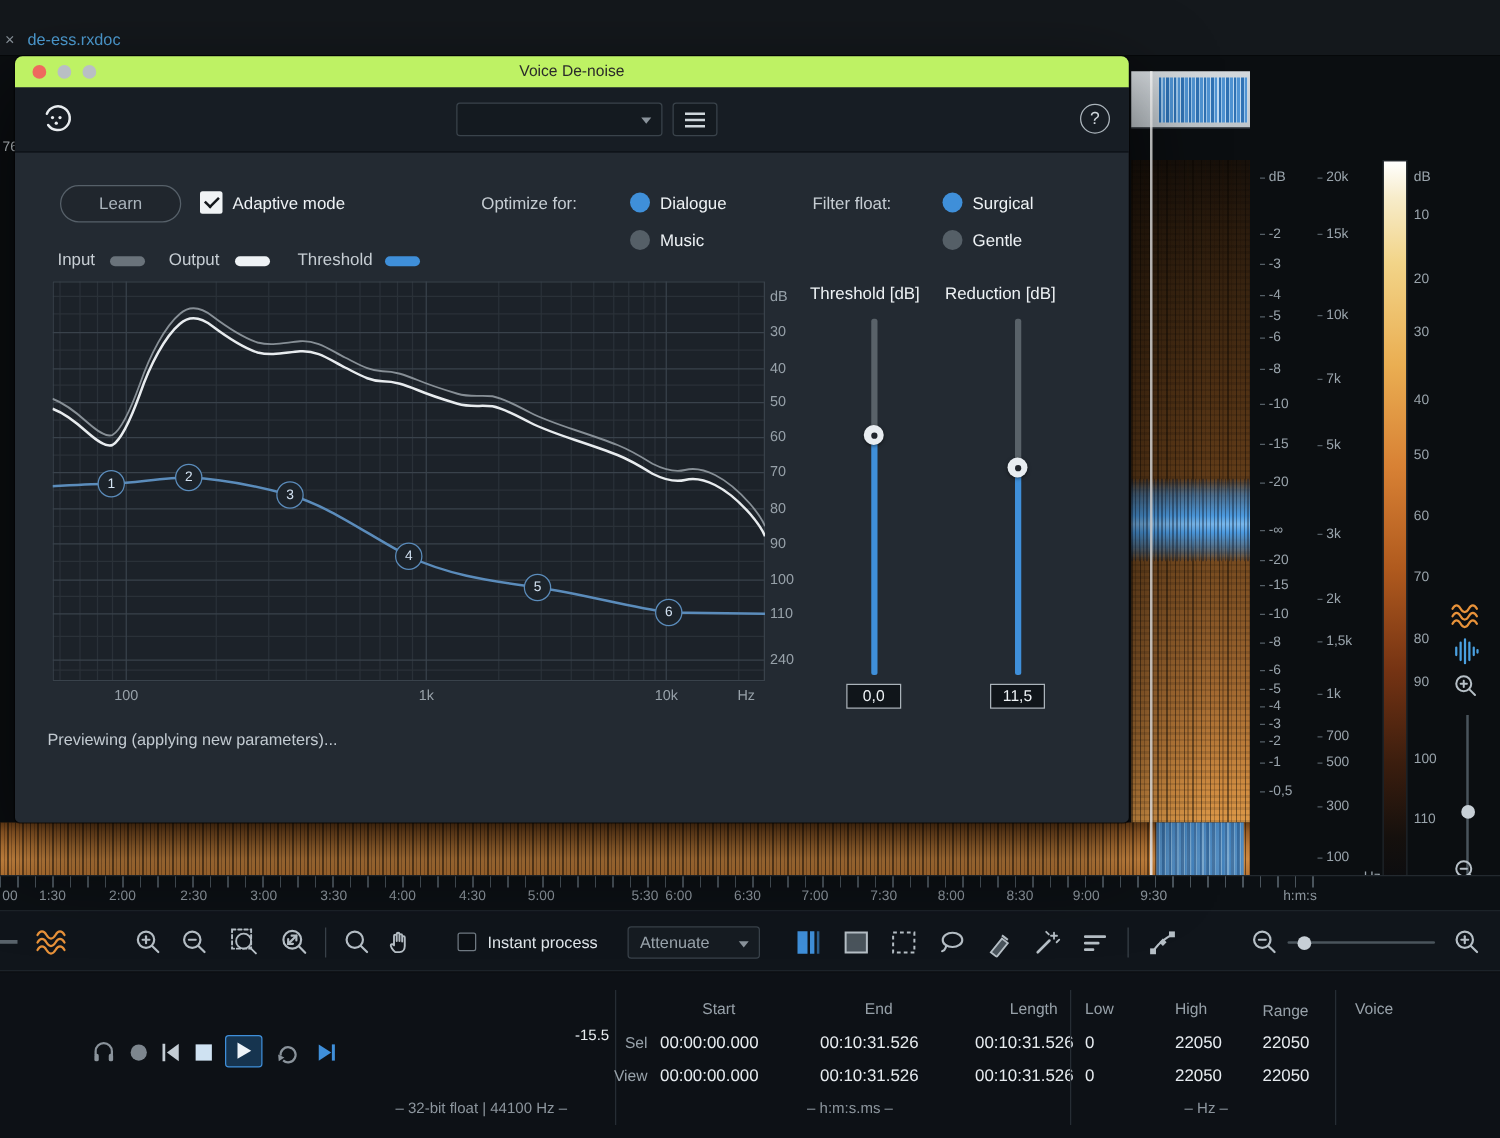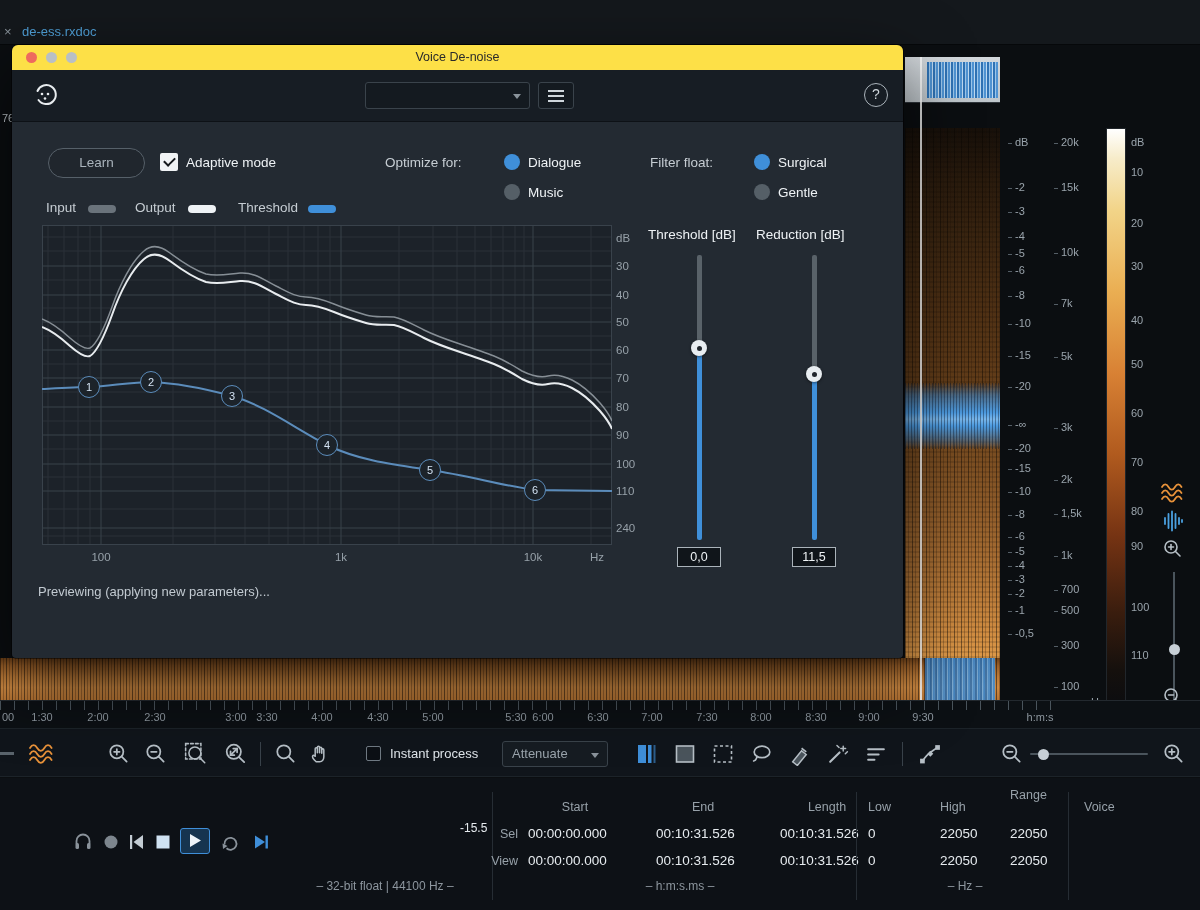--- a/index.html
+++ b/index.html
@@ -66,21 +66,21 @@
   .tval{font-size:13.5px;color:#e6ebef;white-space:nowrap}
   .trow-label{font-size:12.5px;color:#97a1a9;text-align:right}
   .unit-line{font-size:12px;color:#8d969e;text-align:center}
   .unit-line::before{content:"–  "}
   .unit-line::after{content:"  –"}
   .bp-div{width:1px;background:#262d34;top:792px;height:108px}
 
   
   .dialog{left:12px;top:45px;width:891px;height:613px;border-radius:6px 6px 4px 4px;background:#232a32;
     box-shadow:0 25px 70px rgba(0,0,0,.65),0 0 0 1px rgba(0,0,0,.45)}
-  .titlebar{left:0;top:0;width:100%;height:25px;background:#fde047;border-radius:6px 6px 0 0}
+  .titlebar{left:0;top:0;width:100%;height:25px;background:#bef264;border-radius:6px 6px 0 0}
   .light{width:11px;height:11px;border-radius:50%;top:7px}
   .dlg-title{width:100%;top:5px;text-align:center;font-size:12.5px;color:#2a2a2a}
   .dlg-header{left:0;top:25px;width:100%;height:52px;background:#171d24;border-bottom:1px solid #0d1116}
   .combo{width:165px;height:27px;background:#141a20;border:1px solid #3a434b;border-radius:3px}
   .burger{width:36px;height:27px;background:#141a20;border:1px solid #3a434b;border-radius:3px;display:flex;align-items:center;justify-content:center}
   .burger i{display:block;width:16px;height:2px;background:#cfd6db;box-shadow:0 -5px 0 #cfd6db,0 5px 0 #cfd6db}
   .help{width:24px;height:24px;border:1.5px solid #aab3ba;border-radius:50%;color:#cfd6db;font-size:14px;text-align:center;line-height:21px}
 
   .pill-btn{width:97px;height:30px;border:1px solid #566069;border-radius:15px;background:#20262d;color:#aab4bc;font-size:13.5px;text-align:center;line-height:28px}
   .checkbox{width:18px;height:18px;background:#f0f3f5;border-radius:2px}
@@ -224,21 +224,21 @@
         <line x1="13.5" y1="13.5" x2="18" y2="18"></line>
         <line x1="6.5" y1="9" x2="11.5" y2="9"></line>
     </svg>
   </span>
 
   <div class="abs timeline">
       <span style="left: 8px;">00</span>
       <span style="left: 42px;">1:30</span>
       <span style="left: 98px;">2:00</span>
       <span style="left: 155px;">2:30</span>
-      <span style="left: 211px; margin-left: 25px;">3:00</span>
+      <span style="left: 211px;">3:00</span>
       <span style="left: 267px;">3:30</span>
       <span style="left: 322px;">4:00</span>
       <span style="left: 378px;">4:30</span>
       <span style="left: 433px;">5:00</span>
       <span style="left: 488px; margin-left: 28px;">5:30</span>
       <span style="left: 543px;">6:00</span>
       <span style="left: 598px;">6:30</span>
       <span style="left: 652px;">7:00</span>
       <span style="left: 707px;">7:30</span>
       <span style="left: 761px;">8:00</span>
@@ -431,21 +431,21 @@
     <span class="abs trow-label" style="left:464px;top:76px;width:54px">View</span>
     <span class="abs tval" style="left:528px;top:75px">00:00:00.000</span>
     <span class="abs tval" style="left:656px;top:75px">00:10:31.526</span>
     <span class="abs tval" style="left:780px;top:75px">00:10:31.526</span>
     <span class="abs unit-line" style="left:595px;top:101px;width:170px">h:m:s.ms</span>
 
     <div class="abs bp-div" style="left:856px;top:14px"></div>
 
     <span class="abs th-left" style="left:868px;top:22px">Low</span>
     <span class="abs th-left" style="left:940px;top:22px">High</span>
-    <span class="abs th-left" style="left:1010px;top:10px">Range</span>
+    <span class="abs th-left" style="left:1010px;top:24px">Range</span>
     <span class="abs tval" style="left:868px;top:48px">0</span>
     <span class="abs tval" style="left:940px;top:48px">22050</span>
     <span class="abs tval" style="left:1010px;top:48px">22050</span>
     <span class="abs tval" style="left:868px;top:75px">0</span>
     <span class="abs tval" style="left:940px;top:75px">22050</span>
     <span class="abs tval" style="left:1010px;top:75px">22050</span>
     <span class="abs unit-line" style="left:905px;top:101px;width:120px">Hz</span>
 
     <div class="abs bp-div" style="left:1068px;top:14px"></div>
     <span class="abs th-left" style="left:1084px;top:22px">Voice</span>

